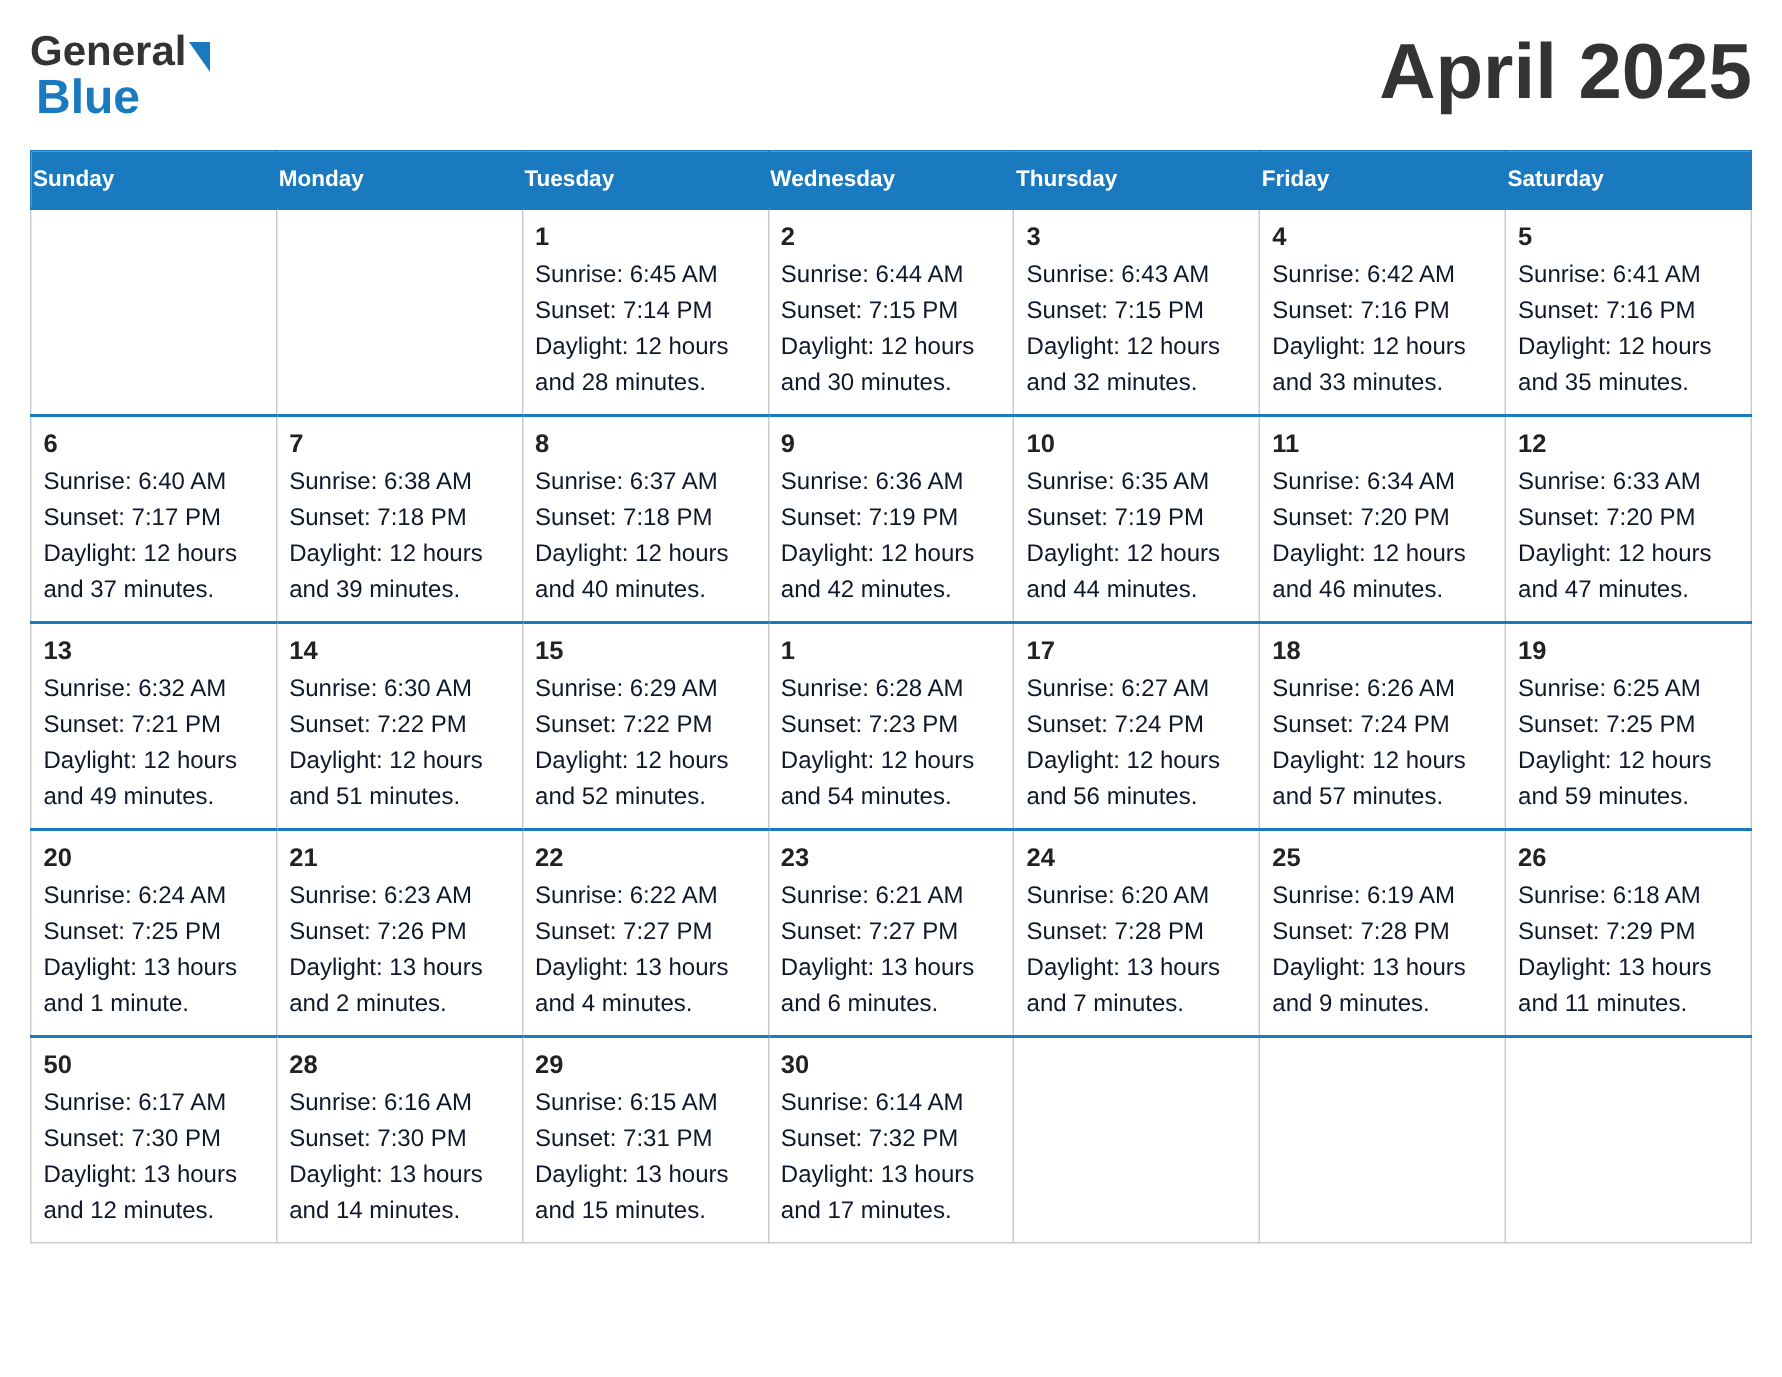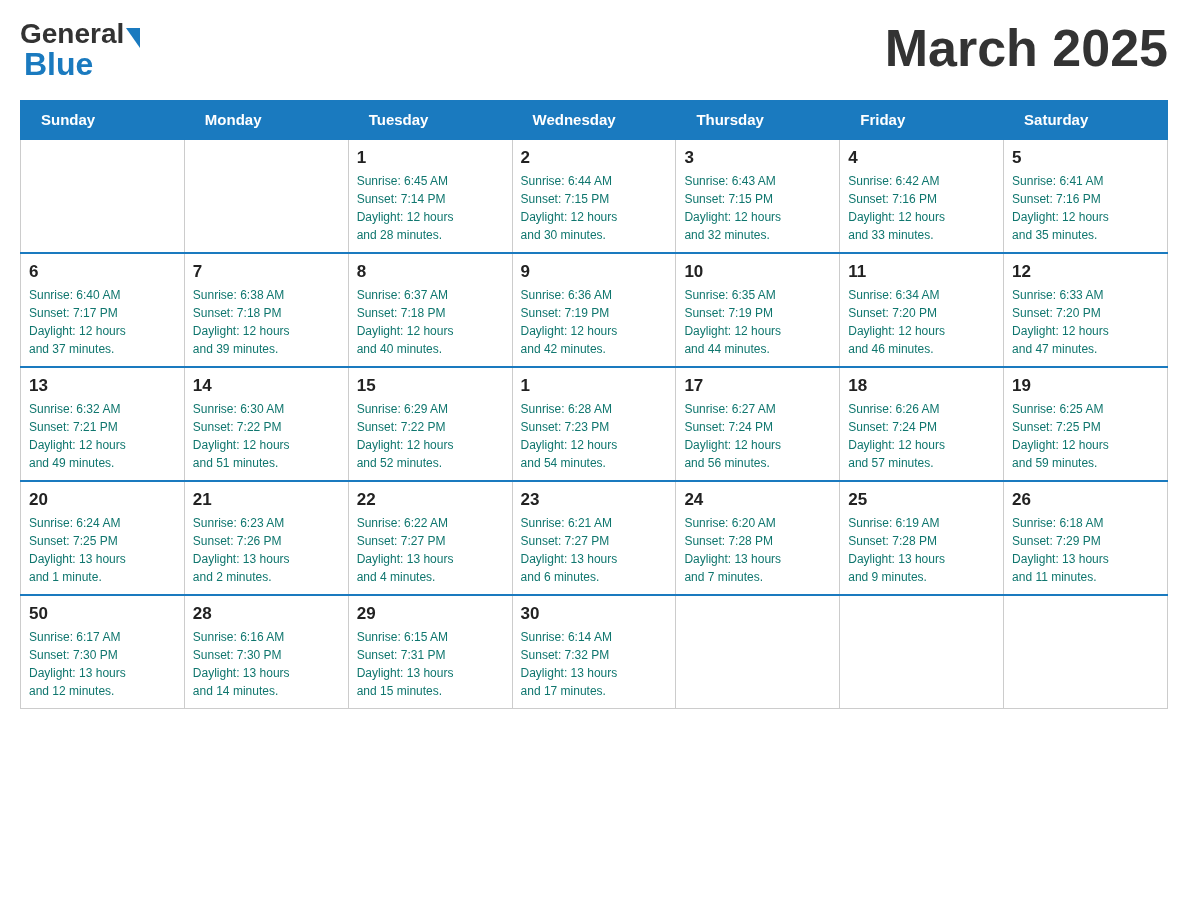--- a/index.html
+++ b/index.html
@@ -58,40 +58,40 @@
     .calendar {
       width: 100%;
       border-collapse: collapse;
       border: 1px solid #ccc;
     }
     .calendar thead tr th {
       background-color: #1a7abf;
       color: #fff;
       font-size: 15px;
       font-weight: bold;
-      padding: 10px 20px;
+      padding: 10px 1px;
       text-align: left;
       border: 1px solid #1a7abf;
     }
     .calendar tbody tr td {
       vertical-align: top;
       padding: 8px;
       border: 1px solid #ccc;
       width: 14.28%;
       min-height: 110px;
     }
     .day-number {
       font-size: 17px;
       font-weight: bold;
       color: #222;
       margin-bottom: 4px;
     }
     .day-info {
-      font-size: 12px;
-      color: #0f766e;
+      font-size: 16px;
+      color: #0f172a;
       line-height: 1.5;
     }
     .empty-cell {
       background: #fff;
     }
     .calendar tbody tr:nth-child(odd) td {
       background: #fff;
     }
     
     .calendar tbody tr td {
@@ -107,21 +107,21 @@
       <div style="display:flex; align-items:center;text-align:center;">
         <span class="logo-text-general">General</span>
         <span class="logo-triangle"></span>
       </div>
       <div>
         <span class="logo-text-blue" style="margin-left:4px;">Blue</span>
       </div>
     </div>
   </div>
   <div class="title-block">
-    <h1>March 2025</h1>
+    <h1>April 2025</h1>
   </div>
 </div>
 
 <table class="calendar">
   <thead>
     <tr>
     <th>Sunday</th>
         <th>Monday</th>
         <th>Tuesday</th>
         <th>Wednesday</th>

